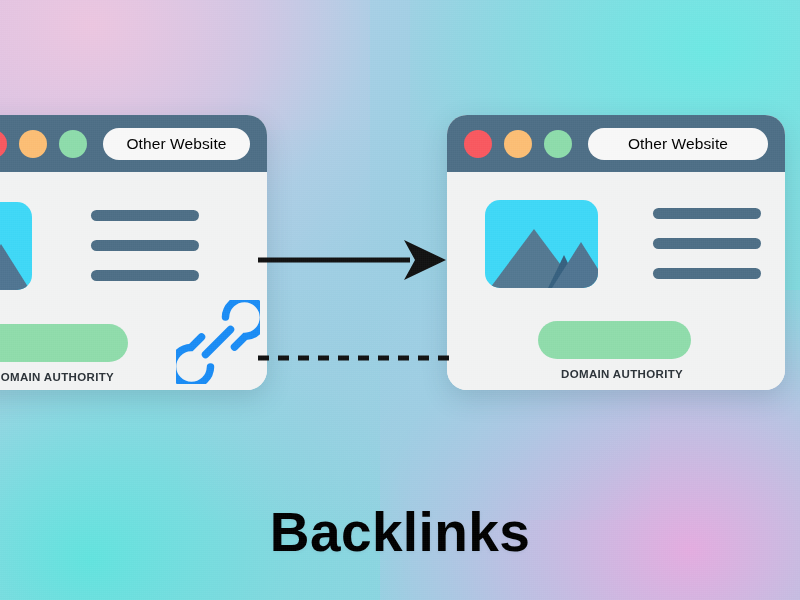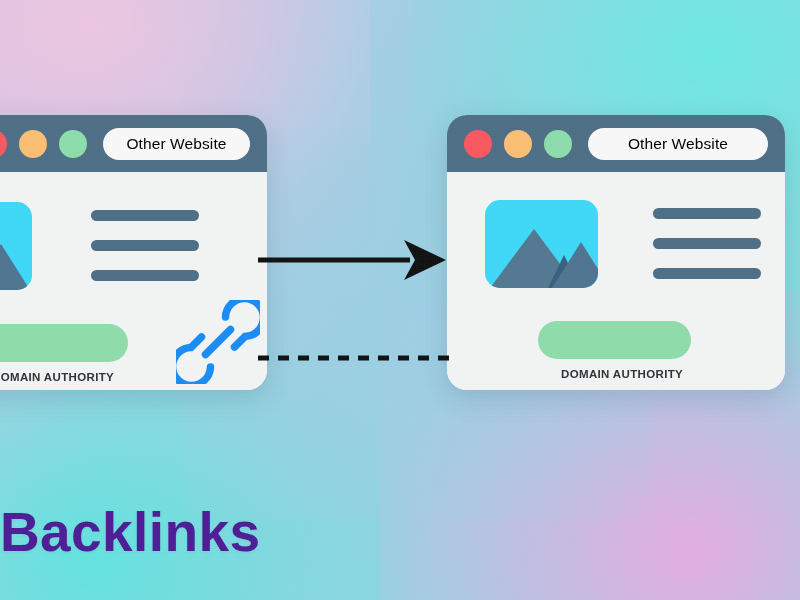--- a/index.html
+++ b/index.html
@@ -230,22 +230,22 @@
     width: 196px;
     height: 16px;
   }
 
   
   #caption {
     position: absolute;
     left: 0;
     right: 0;
     top: 500px;
-    text-align: left;
-    color: #4c1d95;
+    text-align: center;
+    color: #000000;
     font-size: 55px;
     font-weight: bold;
     letter-spacing: 0.4px;
     text-shadow: 0 1px 3px rgba(120,150,175,0.22);
   }
 </style>
 </head>
 <body>
 
 <div id="stage">

